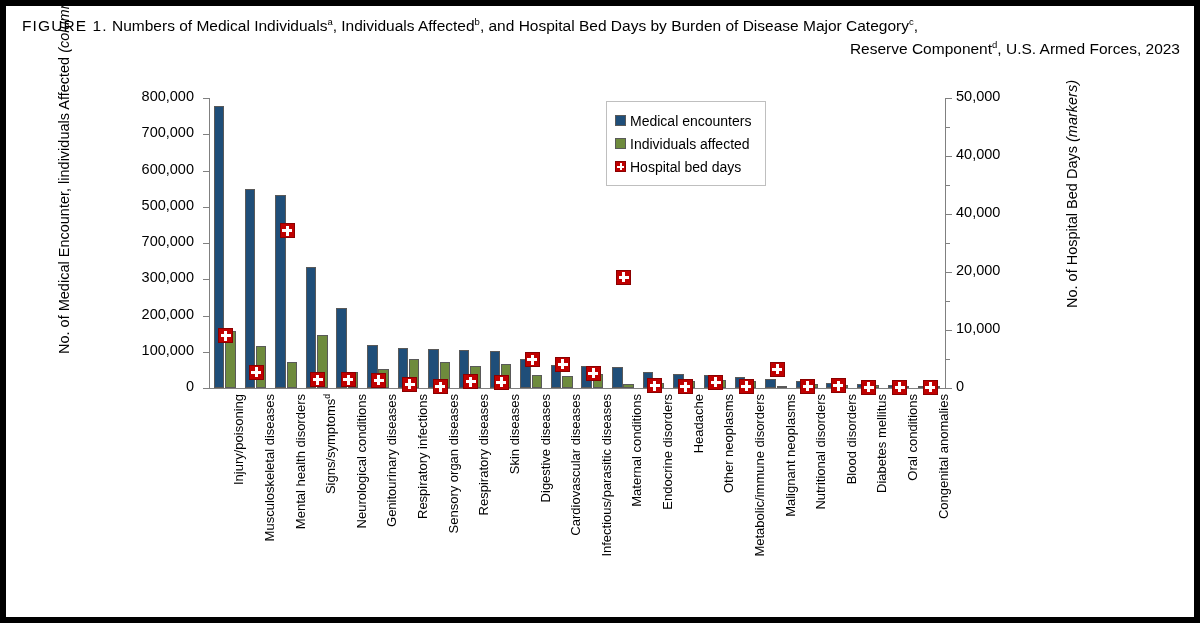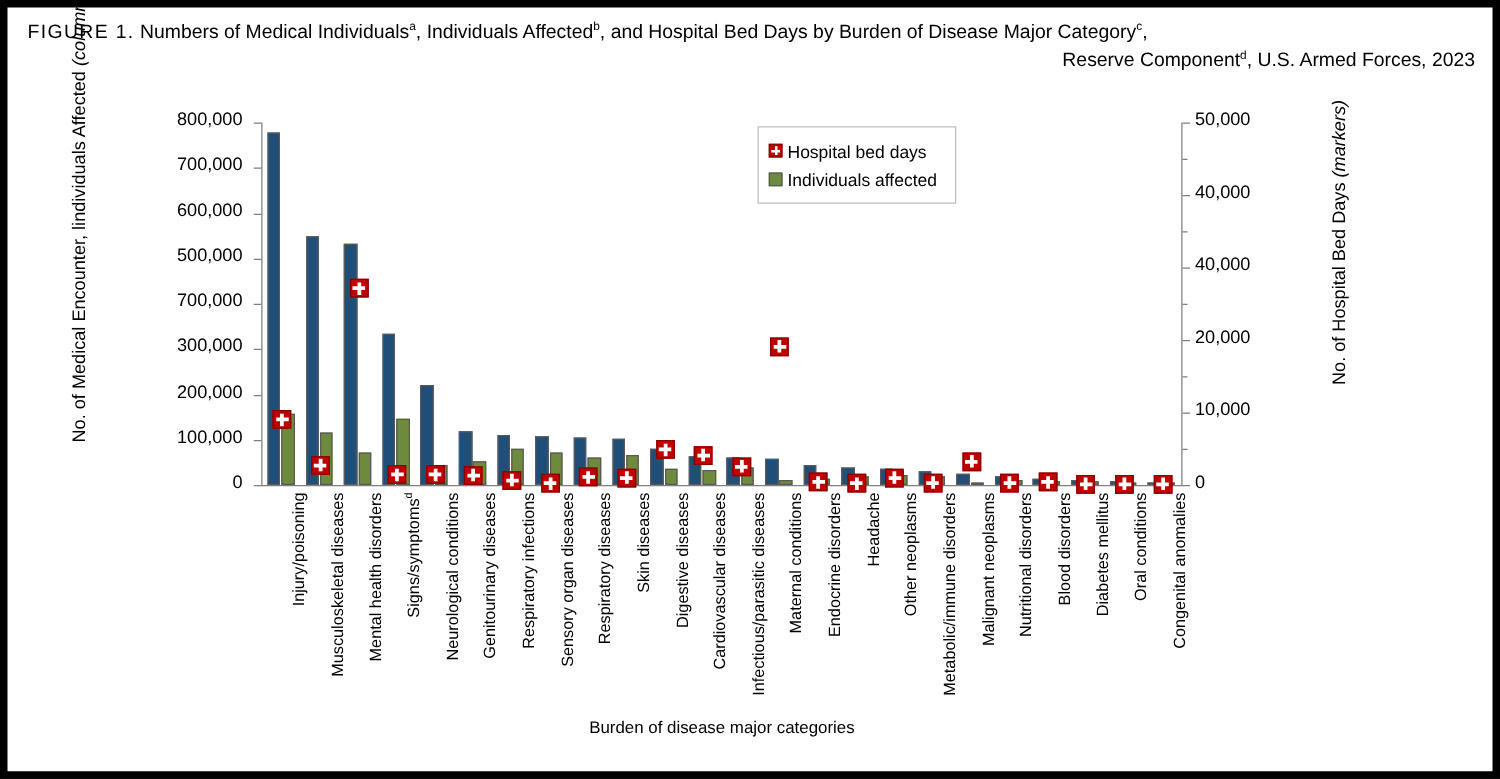--- a/index.html
+++ b/index.html
@@ -253,21 +253,20 @@
   <div id="figure-title">
     <span class="figlabel">FIGURE 1.</span>
     <span>Numbers of Medical Individuals</span><sup>a</sup><span>, Individuals Affected</span><sup>b</sup><span>, and Hospital Bed Days by Burden of Disease Major Category</span><sup>c</sup><span>,</span>
     <div class="line2"><span>Reserve Component</span><sup>d</sup><span>, U.S. Armed Forces, 2023</span></div>
   </div>
 
   <div id="chart-area">
 
     <div id="y-left-title"><span>No. of Medical Encounter, lindividuals Affected </span><span class="ital">(columns)</span></div>
     <div id="y-right-title"><span>No. of Hospital Bed Days </span><span class="ital">(markers)</span></div>
-    <div id="x-title">Burden of disease major categories</div>
 
     <div id="axis-left"></div>
     <div id="axis-right"></div>
     <div id="axis-bottom"></div>
 
     <div id="ticks-left">
         <div class="tick-left" style="top: 22px;"></div>
         <div class="ylabel-left" style="top: 12px; margin-left: 16px;">800,000</div>
         <div class="tick-left" style="top: 58.25px;"></div>
         <div class="ylabel-left" style="top: 48.25px;">700,000</div>
@@ -451,23 +450,27 @@
         <div class="xtick" style="left: 776.562px;">Malignant neoplasms</div>
         <div class="xtick" style="left: 807.188px;">Nutritional disorders</div>
         <div class="xtick" style="left: 837.812px;">Blood disorders</div>
         <div class="xtick" style="left: 868.438px;">Diabetes mellitus</div>
         <div class="xtick" style="left: 899.062px;">Oral conditions</div>
         <div class="xtick" style="left: 929.688px;">Congenital anomalies</div>
       </div>
 
     <div id="legend">
       <div class="legend-row">
-        <span class="swatch hbd"></span>
-        <span>Hospital bed days</span>
+        <span class="swatch enc"></span>
+        <span>Medical encounters</span>
       </div>
       <div class="legend-row">
         <span class="swatch ind"></span>
         <span>Individuals affected</span>
       </div>
+      <div class="legend-row">
+        <span class="swatch hbd"></span>
+        <span>Hospital bed days</span>
+      </div>
     </div>
 
   </div>
 </div>
 
 </body></html>

